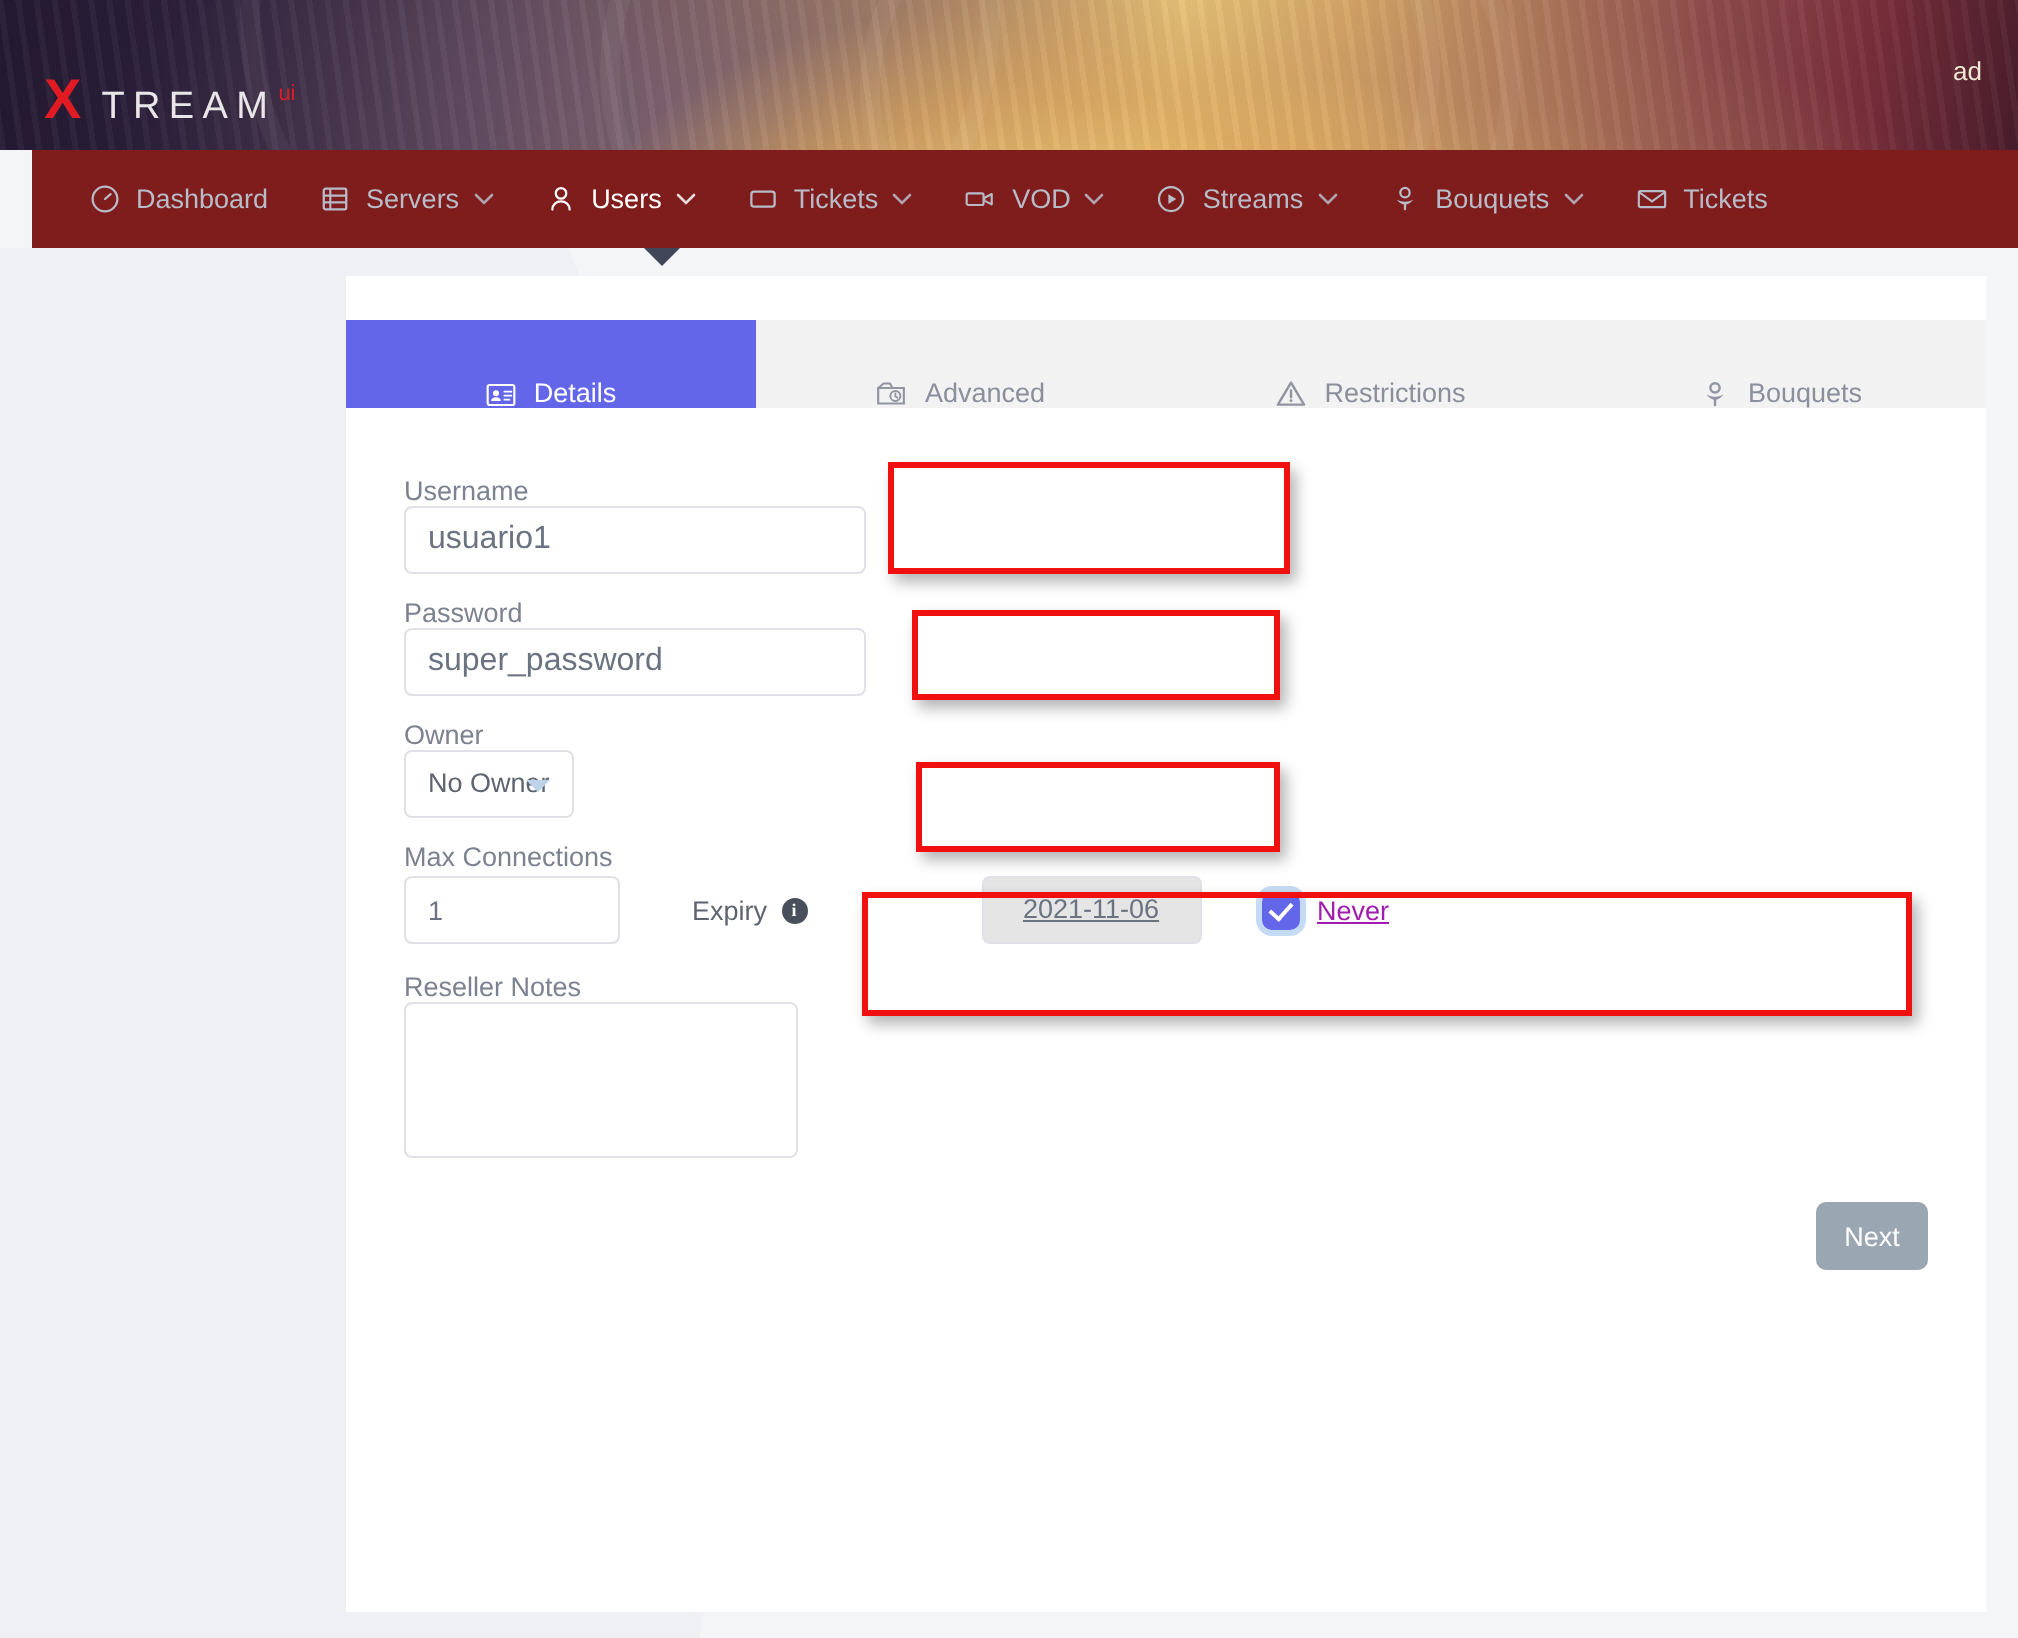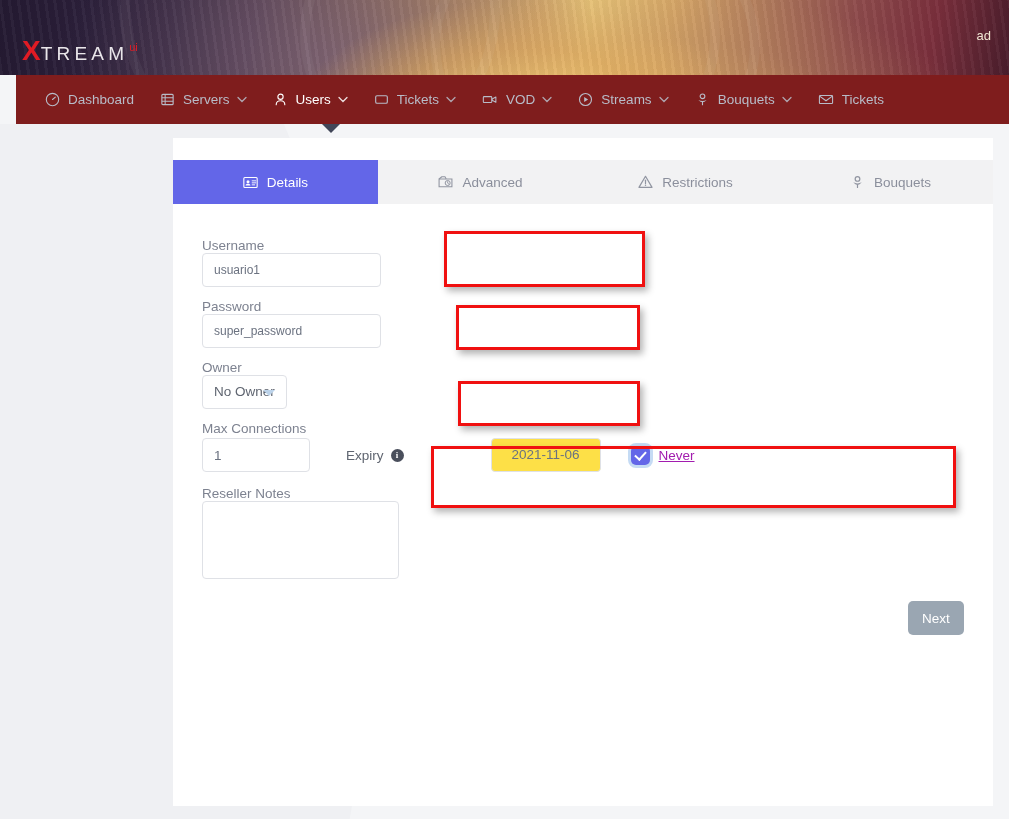--- a/index.html
+++ b/index.html
@@ -45,21 +45,21 @@
     position: absolute; left: 22px; top: 24px;
     display: flex; align-items: baseline; z-index: 4;
   }
   #logo .x {
     color: #e01b24; font-size: 28px; font-weight: bold;
     letter-spacing: 0px; line-height: 1;
     font-family: "Liberation Sans", sans-serif;
   }
   #logo .rest {
     color: #e9e6ea; font-size: 19px; letter-spacing: 4.2px;
-    line-height: 1; margin-left: 0;
+    line-height: 1; margin-left: 10px;
   }
   #logo .sup {
     color: #e01b24; font-size: 11px; margin-left: 1px;
     position: relative; top: -9px; margin-top: 26px;
   }
   #user-chip {
     position: absolute; right: 18px; top: 28px; z-index: 4;
     color: #f2e7d4; font-size: 13px; white-space: nowrap;
   }
 
@@ -111,40 +111,40 @@
     background: #ffffff;
     z-index: 2;
   }
 
   
   #tabs {
     display: flex; height: 44px; width: 100%;
     background: #f2f2f3; margin-top: 22px;
   }
   .tab {
-    flex: 1; display: flex; align-items: center; justify-content: center;
+    flex: 1; display: flex; align-items: flex-end; justify-content: center;
     font-size: 13.5px; color: #8b8f9c; cursor: pointer;
     height: 44px;
   }
   .tab .ti { margin-right: 9px; display: flex; align-items: center; }
   .tab.active { background: #6366e8; color: #ffffff; }
 
   
   #form { padding: 22px 29px 0 29px; }
   .row { display: flex; align-items: flex-start; min-height: 48px; flex-direction: column; }
   .row .lbl {
     width: 272px; flex: none;
     color: #7d8290; font-size: 13.5px;
     padding-top: 12px;
   }
   .row .ctl { flex: 1; }
   .inp {
     width: 100%; height: 34px;
     border: 1px solid #dfe1e6; border-radius: 4px;
-    background: #fff; color: #6b7280; font-size: 12px;
+    background: #fff; color: #6b7280; font-size: 16px;
     padding: 0 11px; line-height: 32px;
     font-family: "Liberation Sans", sans-serif;
   }
   .sel {
     position: relative; width: 100%; height: 34px;
     border: 1px solid #dfe1e6; border-radius: 4px;
     background: #fff; color: #5f6570; font-size: 13.5px;
     padding: 0 11px; line-height: 32px;
   }
   .sel .chev {
@@ -170,22 +170,22 @@
     display: inline-flex; align-items: center; justify-content: center;
     width: 13px; height: 13px; border-radius: 50%;
     background: #4a4f5c; color: #fff;
     font-size: 9px; font-weight: bold; margin-left: 7px;
     font-family: "Liberation Serif", serif;
   }
   .mc-date {
     margin-left: 87px;
     width: 110px; height: 34px;
     border: 1px solid #dfe1e6; border-radius: 4px;
-    background: #fde047; color: #6b7280; font-size: 13.5px;
-    text-align: center; line-height: 32px;
+    background: #e5e5e5; color: #6b7280; font-size: 13.5px;
+    text-align: center; line-height: 32px; text-decoration: underline;
   }
   .mc-never { margin-left: 30px; display: flex; align-items: center; }
   .cbx {
     width: 19px; height: 19px; border-radius: 5px;
     background: #6366e8;
     box-shadow: 0 0 0 3px rgba(150,190,235,0.55);
     display: flex; align-items: center; justify-content: center;
     position: relative;
   }
   .cbx::after {

